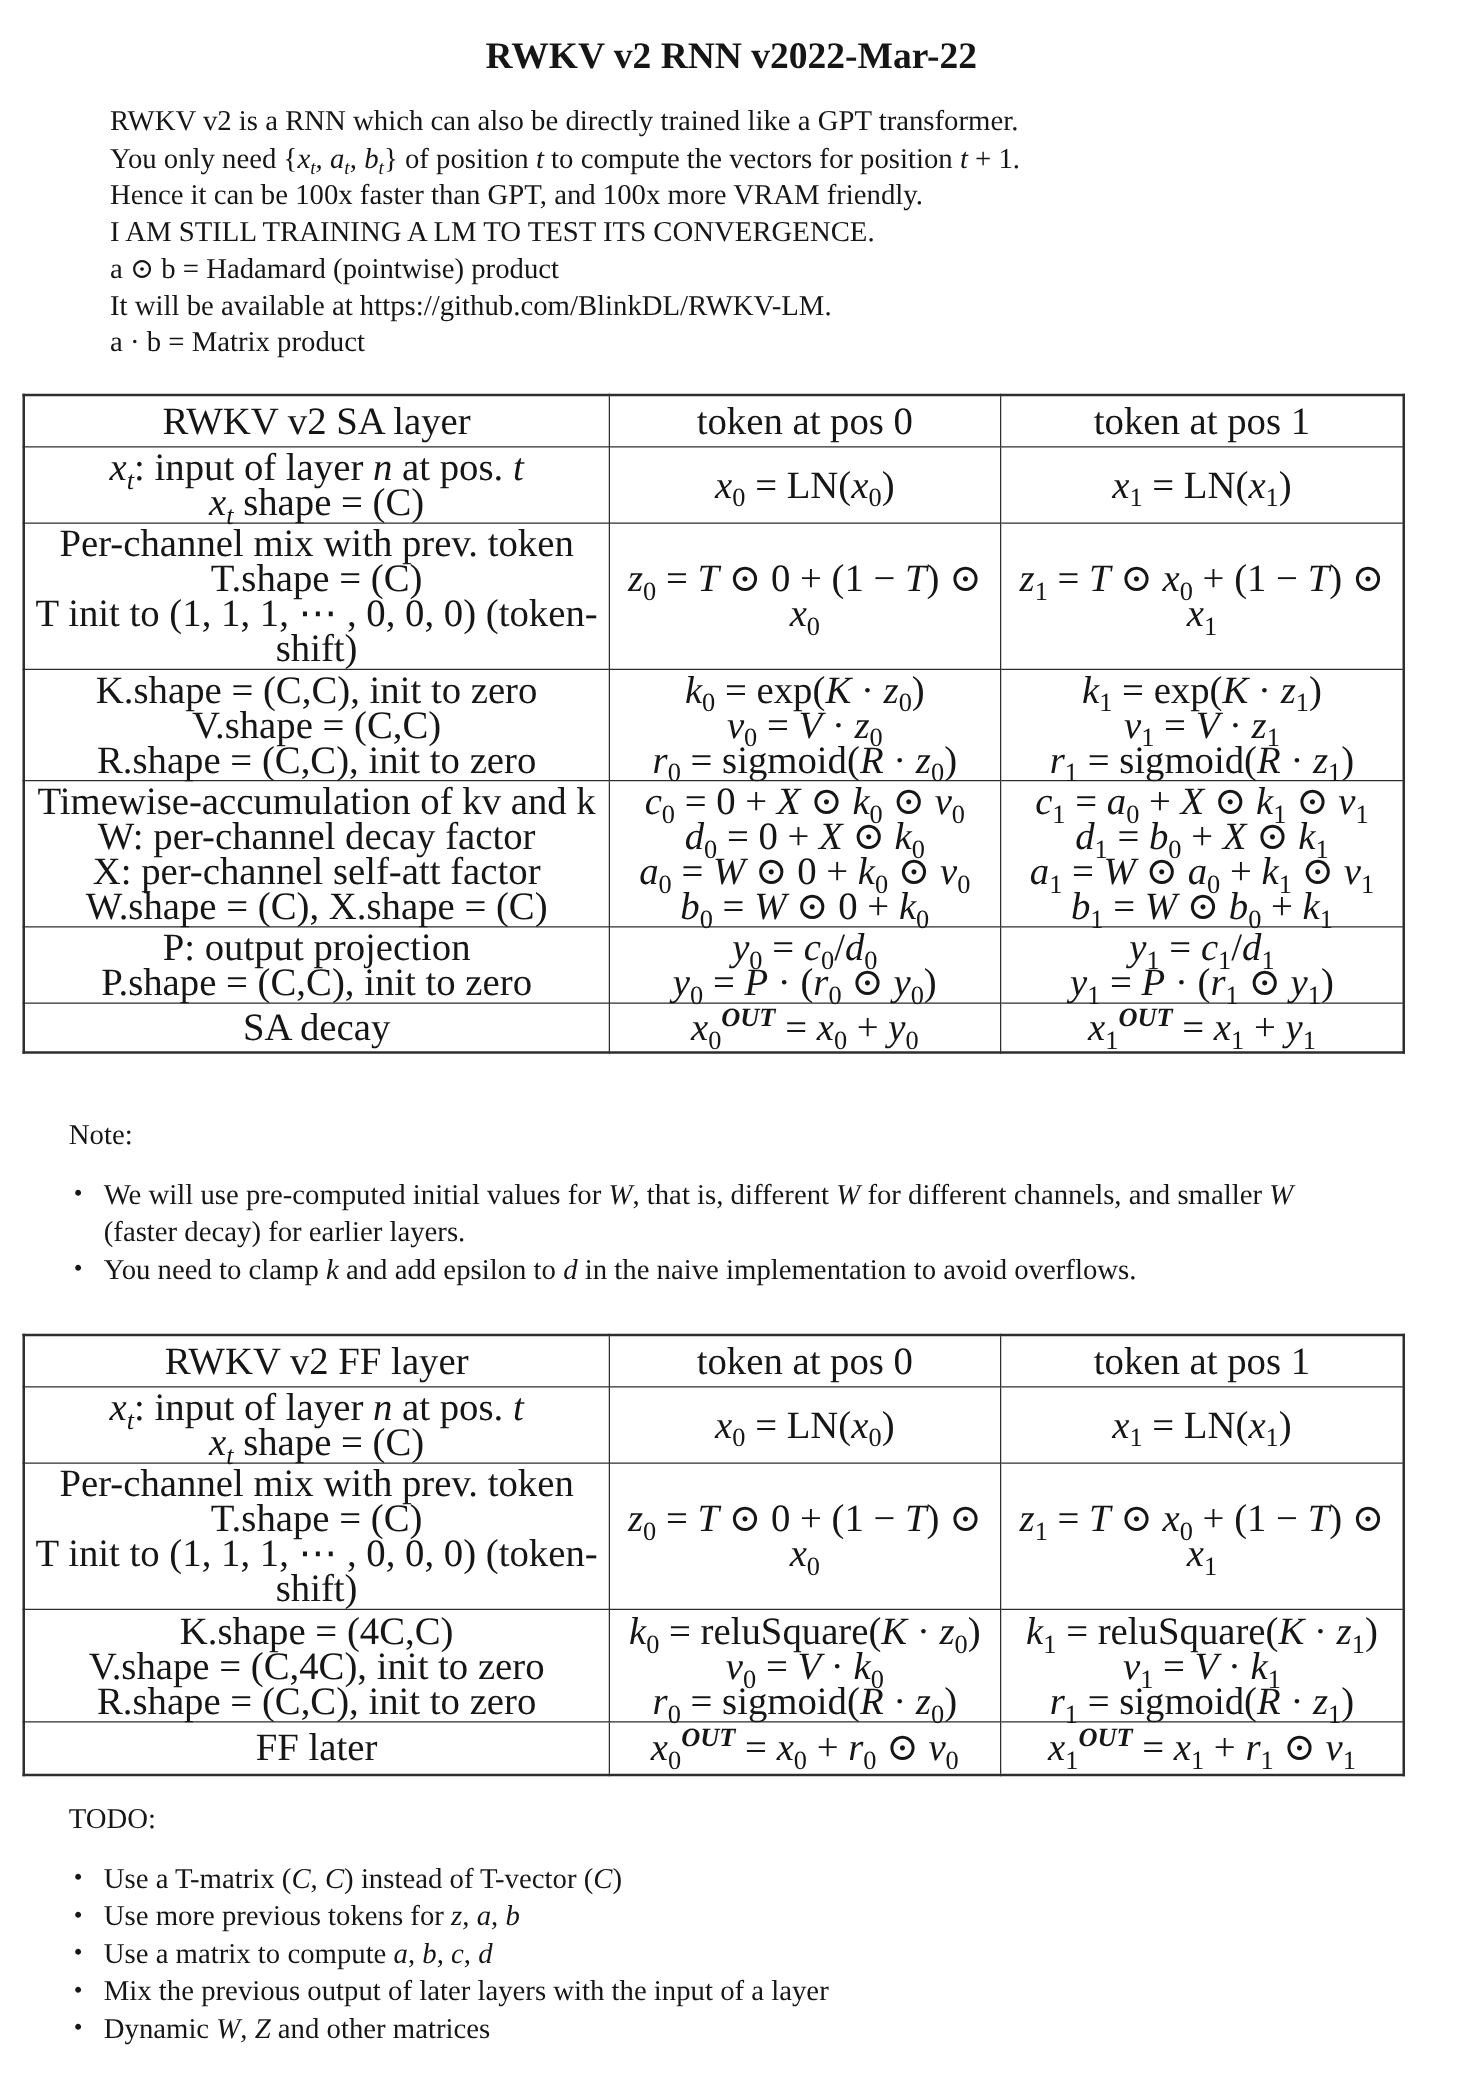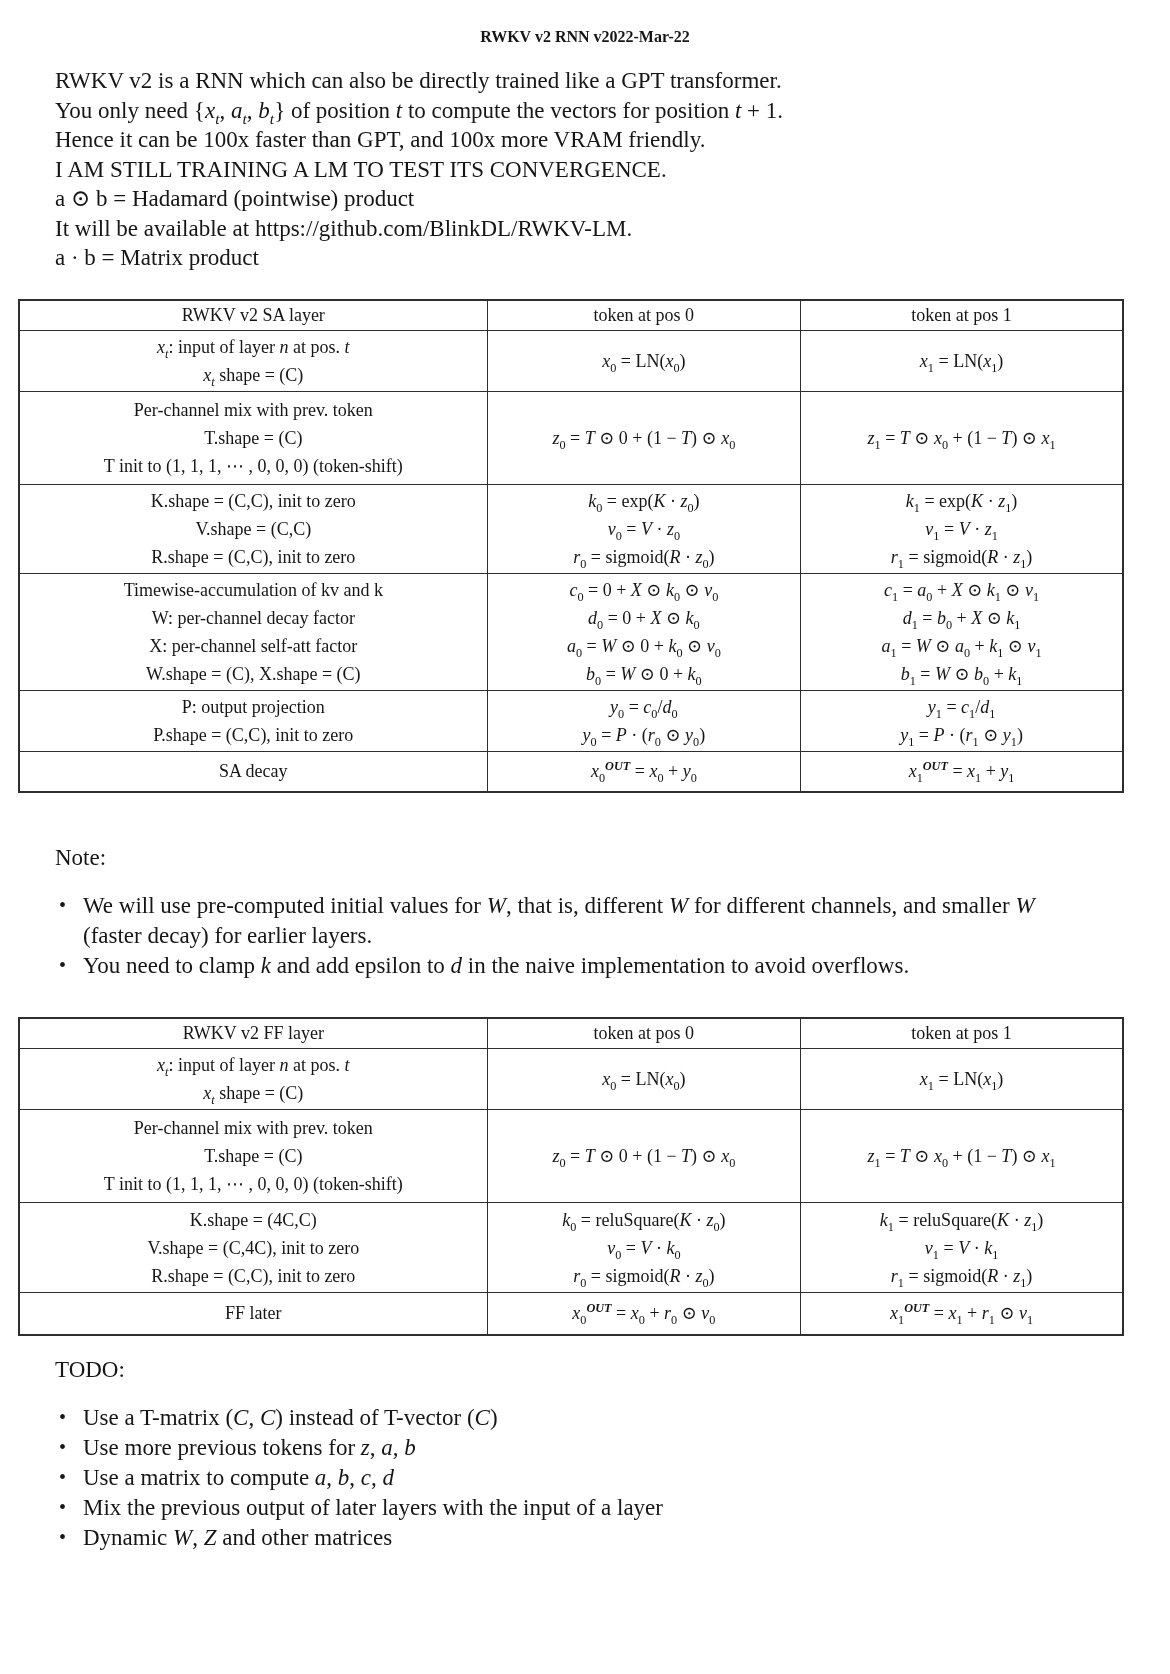--- a/index.html
+++ b/index.html
@@ -9,41 +9,41 @@
     min-height: 1674px;
     font-family: "Liberation Serif", "DejaVu Serif", serif;
     color: #161616;
     font-size: 23px;
   }
   .page { position: relative; width: 1170px; padding-bottom: 10px; }
 
   .title {
     margin: 28px 0 0 0;
     text-align: center;
-    font-size: 16px;
+    font-size: 30px;
     font-weight: 700;
   }
 
   .intro { margin: 20px 0 0 55px; }
-  .intro .iline { line-height: 29.5px; white-space: nowrap; }
+  .intro .iline { line-height: 29.5px; white-space: nowrap; margin-left: 33px; }
 
   table.eqtable {
     border-collapse: collapse;
     table-layout: fixed;
     margin: 26px 0 0 18px;
     width: 1106px;
     border: 2px solid #2e2e2e;
   }
   table.eqtable th, table.eqtable td {
     border: 1.5px solid #2e2e2e;
     text-align: center;
     vertical-align: middle;
     font-weight: normal;
     padding: 2px 6px;
-    font-size: 18px;
+    font-size: 31px;
   }
   col.c1 { width: 42.4%; }
   col.c2 { width: 28.4%; }
   col.c3 { width: 29.2%; }
 
   tr.hrow  { height: 31px; }
   tr.r-input  { height: 57px; }
   tr.r-mix    { height: 93px; padding-left: 28px; }
   tr.r-kvr    { height: 86px; }
   tr.r-accum  { height: 114px; }

